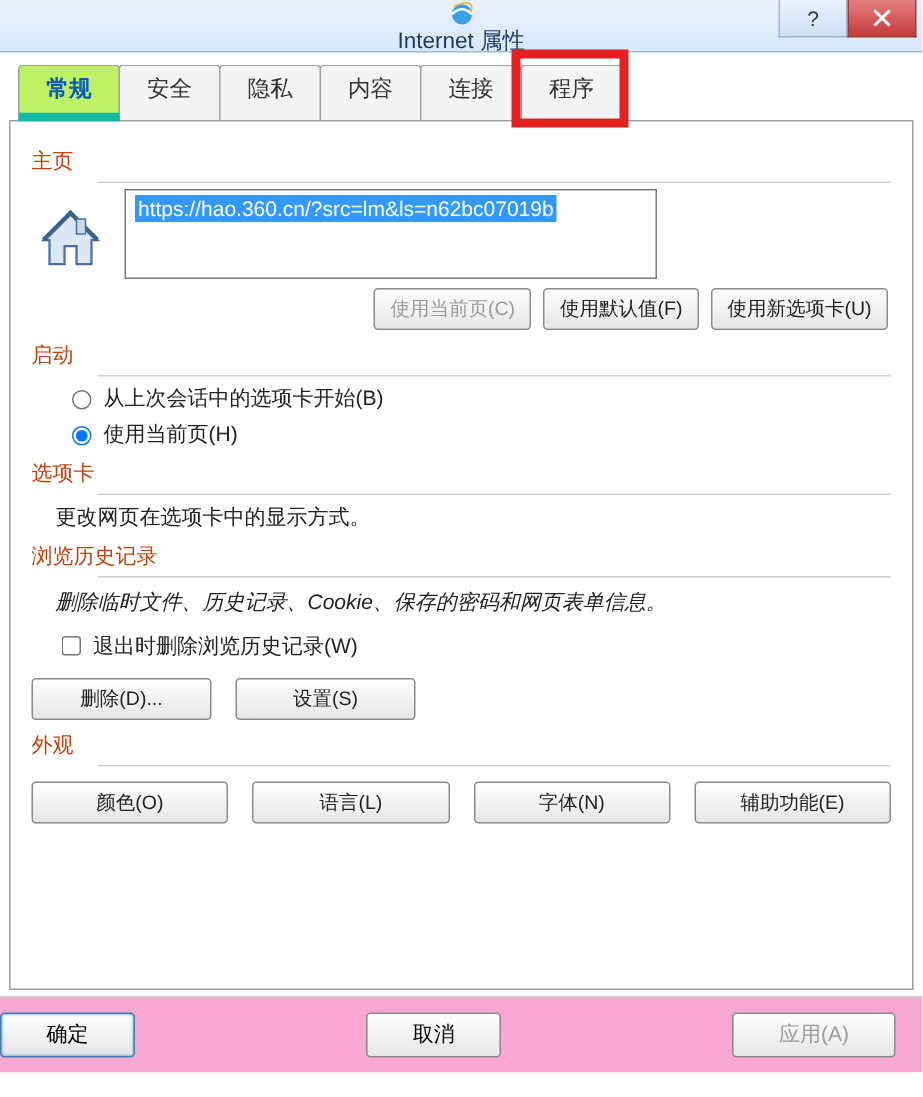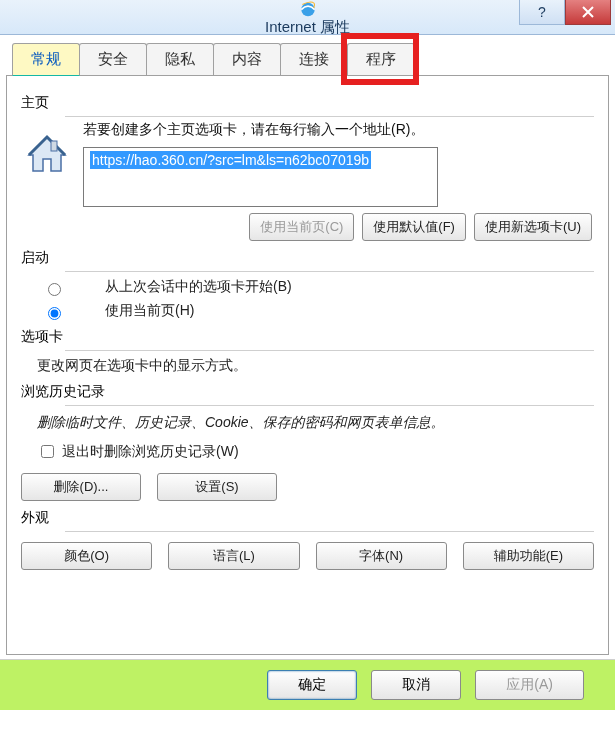--- a/index.html
+++ b/index.html
@@ -74,43 +74,43 @@
     border-bottom: none;
     background: #f4f4f4;
     margin-right: -1px;
     font-size: 15px;
     color: #333;
     border-top-left-radius: 3px;
     border-top-right-radius: 3px;
     cursor: pointer;
   }
   .tab.active {
-    background: #fef9c3;
+    background: #bef264;
     color: #0a5bbf;
-    font-weight: 400;
+    font-weight: 700;
     position: relative;
     z-index: 2;
-    border-bottom: 1px solid #14b8a6;
+    border-bottom: 6px solid #14b8a6;
     margin-bottom: -1px;
   }
   .red-highlight {
     position: absolute;
     border: 6px solid #e62020;
     pointer-events: none;
   }
   
   .panel {
     border: 1px solid #a0a0a0;
     border-top: none;
     padding: 10px 14px 8px 14px;
     min-height: 560px;
     background: #fff;
   }
   .section-title {
-    color: #000000;
+    color: #c2410c;
     font-size: 14px;
     margin: 8px 0 4px 0;
   }
   
   .home-row {
     display: flex;
     align-items: flex-start;
     margin-top: 4px;
   }
   .home-icon {
@@ -163,22 +163,21 @@
   .btn.disabled {
     color: #9a9a9a;
     cursor: default;
     margin-left: 20px;
   }
   
   .radio-row {
     margin: 6px 0 6px 22px;
     font-size: 14px;
     display: flex;
-    align-items: flex-end;
-    gap: 36px;
+    align-items: flex-start;
   }
   .radio-row input[type=radio] {
     margin-right: 8px;
   }
   
   .tabs-sec-row {
     display: flex;
     align-items: center;
     margin: 6px 0 6px 16px;
   }
@@ -216,26 +215,26 @@
     padding: 0 0 10px 0;
   }
   .appear-btn-row .btn {
     flex: 1;
     text-align: center;
   }
   
   .dlg-footer {
     height: 50px;
     border-top: 1px solid #cfcfcf;
-    background: #bef264;
-    display: flex;
-    align-items: center;
-    justify-content: flex-end;
+    background: #f9a8d4;
+    display: flex;
+    align-items: center;
+    justify-content: space-between;
     gap: 14px;
-    padding-right: 31px;
+    padding-right: 18px;
   }
   .dlg-btn {
     border: 1px solid #8a8a8a;
     background: linear-gradient(to bottom, #fefefe, #e6e6e6);
     border-radius: 3px;
     padding: 5px 30px;
     font-size: 14px;
     cursor: pointer;
   }
   .dlg-btn.default {
@@ -293,21 +292,20 @@
       <div class="sep-line"></div>
       <div class="home-row">
         <span class="home-icon">
           <svg viewBox="0 0 52 52">
             <path d="M8 28 L26 10 L44 28 L40 28 L40 44 L30 44 L30 32 L22 32 L22 44 L12 44 L12 28 Z" fill="#dce8f5" stroke="#4a6fa5" stroke-width="1.5"></path>
             <path d="M8 28 L26 10 L44 28" fill="none" stroke="#39628f" stroke-width="3"></path>
             <rect x="30" y="14" width="6" height="10" fill="#cfd9e4" stroke="#4a6fa5"></rect>
           </svg>
         </span>
         <div class="home-desc">
-          <div class="home-text">若要创建多个主页选项卡，请在每行输入一个地址(R)。</div>
           <div class="url-box">
             <span class="url-selected">https://hao.360.cn/?src=lm&amp;ls=n62bc07019b</span>
           </div>
           <div class="btn-row">
             <button class="btn disabled">使用当前页(C)</button>
             <button class="btn">使用默认值(F)</button>
             <button class="btn">使用新选项卡(U)</button>
           </div>
         </div>
       </div>

